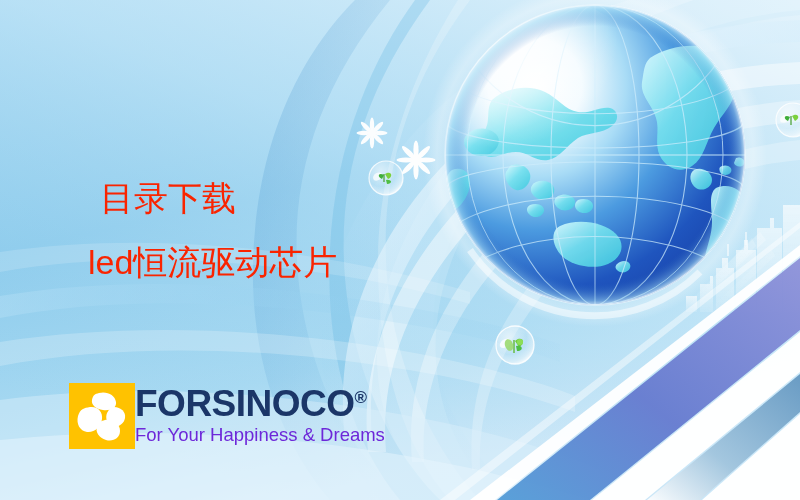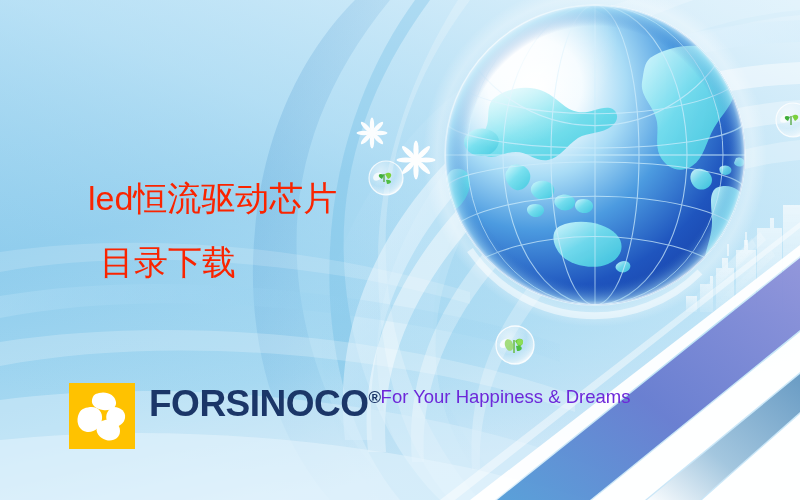--- a/index.html
+++ b/index.html
@@ -56,23 +56,23 @@
     align-items: flex-start;
   }
   #logo-mark {
     width: 66px;
     height: 66px;
     background: #FFC200;
     display: block;
     flex: 0 0 auto;
   }
   #logo-text {
-    margin-left: 14px;
     padding-top: 2px;
     display: flex;
+    flex-direction: column;
     justify-content: flex-start;
   }
   #brand-name {
     color: #1B3668;
     font-size: 37px;
     font-weight: bold;
     line-height: 38px;
     letter-spacing: -0.5px;
     white-space: nowrap;
     font-family: "Liberation Sans", sans-serif;
@@ -379,22 +379,22 @@
 
       <path d="M647,500 L800,374 L800,412 L700,500 Z" fill="url(#greyBand)" opacity="0.9"></path>
 
       <path d="M702,500 L800,414 L800,500 Z" fill="#FFFFFF" opacity="0.98"></path>
 
       <path d="M440,500 L800,222 L800,228 L455,500 Z" fill="#FFFFFF" opacity="0.45"></path>
     </g>
   </svg>
 
   <div id="headline">
+    <div class="line line2">目录下载</div>
     <div class="line line1">led恒流驱动芯片</div>
-    <div class="line line2">目录下载</div>
   </div>
 
   <div id="logo-lockup">
     <svg id="logo-mark" viewBox="0 0 66 66">
       <rect x="0" y="0" width="66" height="66" fill="#FFC200"></rect>
       <g fill="#FFFFFF">
         <path d="M30,10 C38,8 46,12 47,19 C48,25 41,28 34,27 C27,26 22,22 23,17 C24,12 26,11 30,10 Z"></path>
         <path d="M21,24 C29,23 34,29 33,36 C32,44 25,50 18,49 C11,48 7,41 9,33 C11,26 15,25 21,24 Z"></path>
         <path d="M45,24 C52,24 57,29 56,35 C55,41 49,45 43,43 C38,41 36,35 38,30 C40,26 42,24 45,24 Z"></path>
         <path d="M36,37 C44,36 51,41 51,48 C51,55 44,59 37,57 C30,55 26,49 28,43 C30,39 32,38 36,37 Z"></path>

